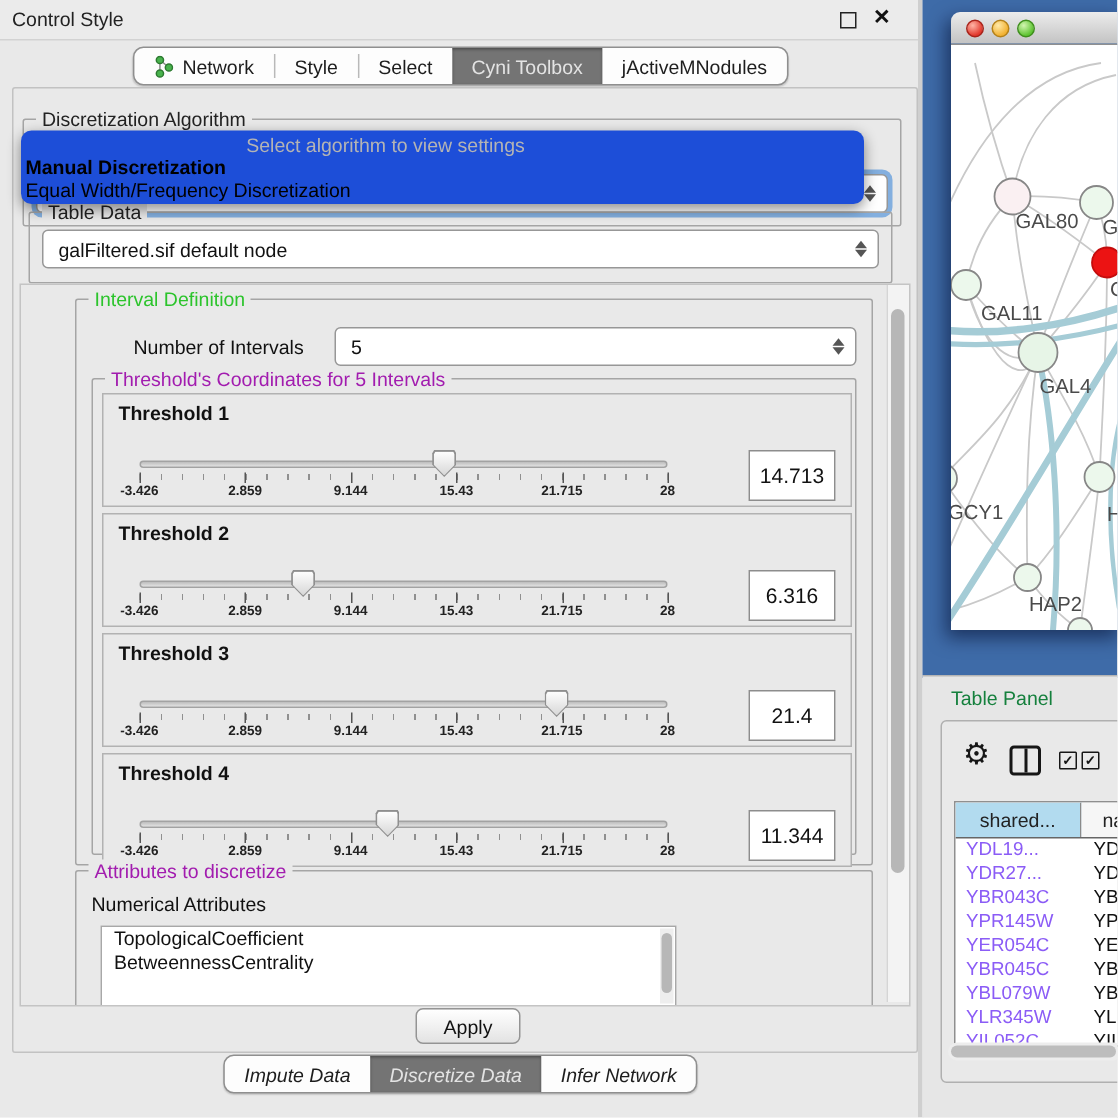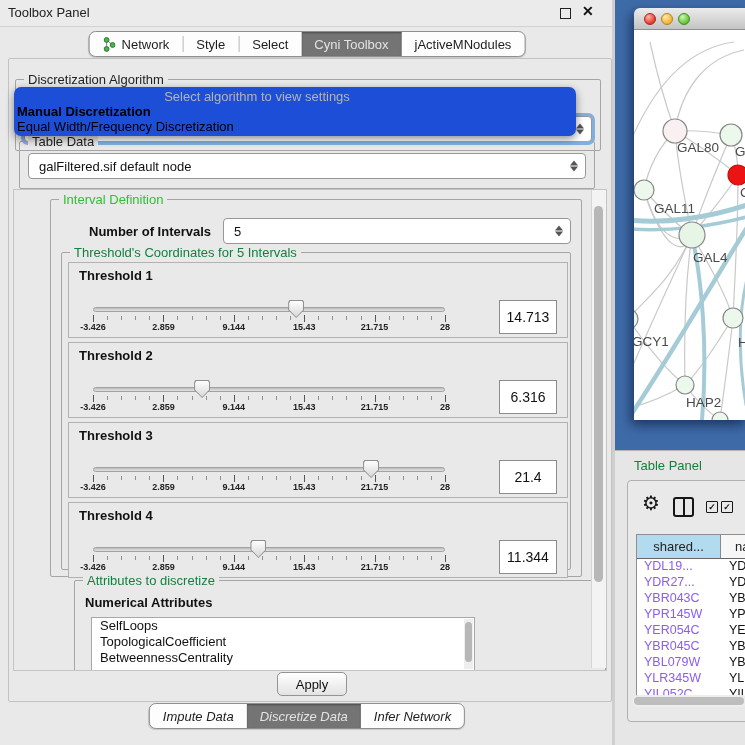--- a/index.html
+++ b/index.html
@@ -24,21 +24,21 @@
   #top-tabs{left:307px;top:31px;transform:translateX(-50%);}
   #bottom-tabs{left:307px;top:703px;transform:translateX(-50%);font-style:italic;}
   .tab-net-icon{margin-right:6px;display:inline-block;}
 
   #outer-panel{left:8px;top:58px;width:602px;height:642px;background:#e9e9e9;
                border:1px solid #c2c2c2;border-radius:2px;}
 
   .group{position:absolute;border:1px solid #a5a5a5;border-radius:2px;}
   .group>.gtitle{position:absolute;top:-8px;left:8px;background:#e9e9e9;padding:0 4px;font-size:13px;color:#222;white-space:nowrap;}
   .gtitle.green{color:#2cc42c;}
-  .gtitle.blue{color:#15803d;}
+  .gtitle.blue{color:#a21caf;}
 
   .combo{position:absolute;background:#fff;border:1px solid #979797;border-radius:4px;
          font-size:13px;color:#111;display:flex;align-items:center;padding-left:10px;box-sizing:border-box;}
   .combo .arrows{position:absolute;right:7px;top:50%;transform:translateY(-50%);display:flex;flex-direction:column;gap:1px;}
   .combo .arrows i{display:block;width:0;height:0;border-left:4px solid transparent;border-right:4px solid transparent;}
   .combo .arrows i.up{border-bottom:5px solid #555;}
   .combo .arrows i.dn{border-top:5px solid #555;}
   .combo.focused{box-shadow:0 0 0 3px rgba(105,160,220,.8);}
 
   
@@ -103,29 +103,29 @@
             border-right:none;overflow:hidden;}
   #tp-header{display:flex;height:23px;border-bottom:1px solid #666;}
   #tp-header .hc1{width:83px;background:#b2dbef;border-right:1px solid #8a8a8a;display:flex;align-items:center;justify-content:center;font-size:13px;color:#222;}
   #tp-header .hc2{flex:1;background:#f6f6f6;display:flex;align-items:center;padding-left:14px;font-size:13px;color:#222;}
   .tp-row{display:flex;height:16px;}
   .tp-row .c1{width:83px;padding-left:7px;font-size:12.5px;color:#8b5cf6;white-space:nowrap;overflow:hidden;box-sizing:border-box;}
   .tp-row .c2{flex:1;padding-left:9px;font-size:12.5px;color:#111;white-space:nowrap;overflow:hidden;}
   #tp-hsb{position:absolute;left:4px;top:214px;width:116px;height:12px;background:#ededed;border-radius:6px;}
   #tp-hsb .thumb{position:absolute;left:2px;top:2px;width:110px;height:8px;background:#bdbdbd;border-radius:4px;}
 
-  .lbl-bold{font-weight:bold;font-size:13px;color:#111;}
+  .lbl-bold{font-weight:normal;font-size:13px;color:#111;}
 </style>
 </head>
 <body>
 
 <div id="root">
 
   <div class="abs" id="cp-titlebar"></div>
-  <div class="abs" id="cp-title">Toolbox Panel</div>
+  <div class="abs" id="cp-title">Control Style</div>
   <div class="abs" id="cp-float"></div>
   <div class="abs" id="cp-close">✕</div>
   <div class="abs" id="cp-right-edge"></div>
 
   <div class="abs pill" id="top-tabs">
       <span class="seg">
         <svg width="13" height="15" class="tab-net-icon">
           <line x1="4" y1="3" x2="4" y2="12" stroke="#8a8a8a"></line>
           <line x1="4" y1="3" x2="10" y2="8" stroke="#8a8a8a"></line>
           <circle cx="4" cy="3" r="2.4" fill="#49b34d" stroke="#2d7a31"></circle>
@@ -281,25 +281,24 @@
                   <span class="ticklbl" style="left: 80%;">21.715</span>
                   <div class="majtick" style="left: 100%;"></div>
                   <span class="ticklbl" style="left: 100%;">28</span>
                 </div>
       <div class="thr-value">11.344</div>
     </div>
   </div>
         </div>
       </div>
 
-      <div class="group" style="left:36px;top:390px;width:530px;height:92px;margin-left:24px;">
+      <div class="group" style="left:36px;top:390px;width:530px;height:92px;">
         <span class="gtitle blue">Attributes to discretize</span>
         <span class="abs lbl-bold" style="left:10px;top:14px;">Numerical Attributes</span>
         <div id="attr-list">
-          <div class="item">SelfLoops</div>
             <div class="item">TopologicalCoefficient</div>
             <div class="item">BetweennessCentrality</div>
             <div class="vsb" style="right:1px;top:1px;width:9px;height:50px;border-left:none;background:#eee;">
             <div class="thumb" style="left:1px;top:3px;width:7px;height:40px;"></div>
           </div>
         </div>
       </div>
 
       <div class="vsb" style="right:0;top:0;width:14px;height:478px;">
         <div class="thumb" style="top:16px;height:376px;"></div>

